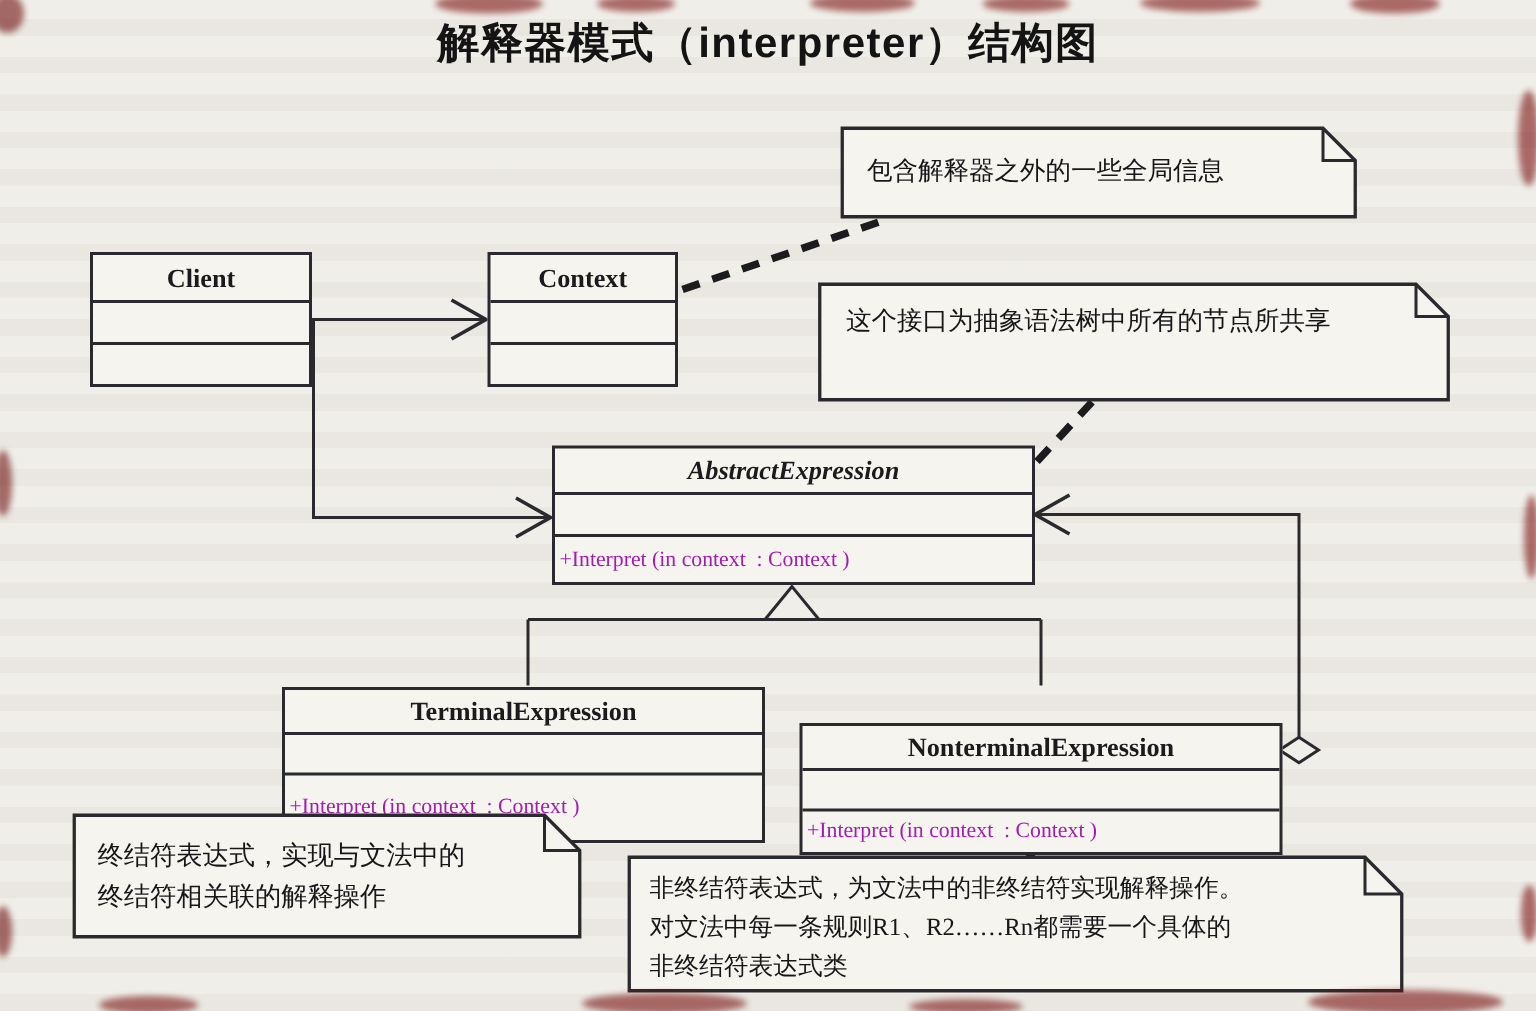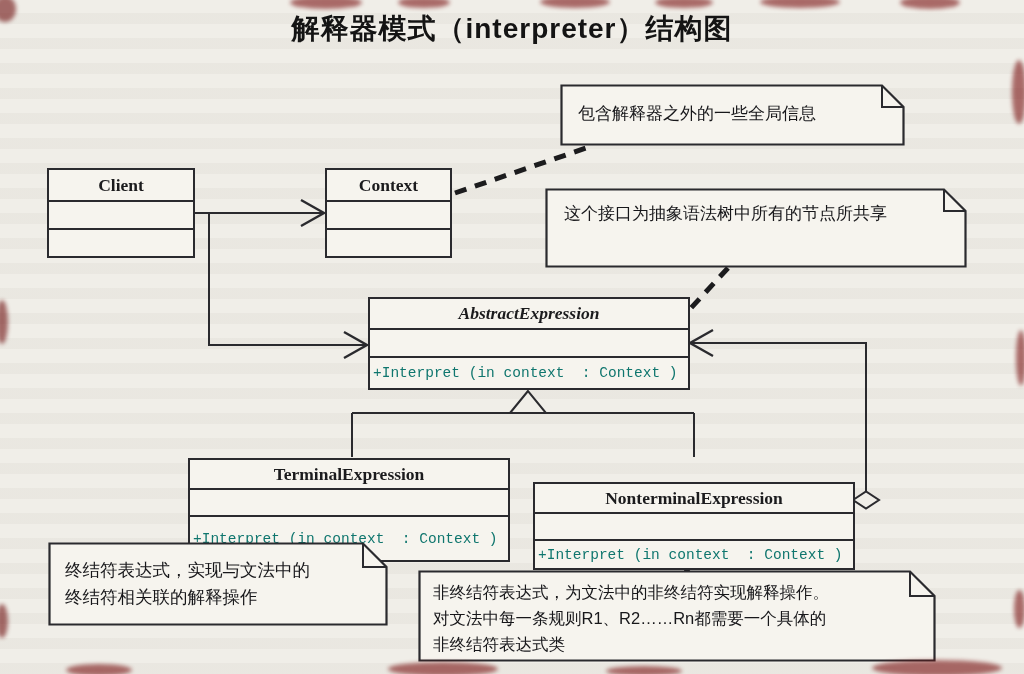--- a/index.html
+++ b/index.html
@@ -14,21 +14,21 @@
     font-size:28px;font-weight:bold;letter-spacing:1px;color:#141414;
     font-family:"Liberation Sans", sans-serif;
   }
   
   .uml-class{position:absolute;background:#f6f4ee;border:2px solid #2a2a2e;box-sizing:border-box;display:flex;flex-direction:column;}
   .uml-head{border-bottom:2px solid #2a2a2e;display:flex;align-items:center;justify-content:center;
     font-family:"Liberation Serif", serif;font-weight:bold;font-size:17.5px;box-sizing:border-box;}
   .uml-head.italic{font-style:italic;}
   .uml-attrs{border-bottom:2px solid #2a2a2e;box-sizing:border-box;}
   .uml-ops{display:flex;align-items:center;box-sizing:border-box;
-    font-family:Liberation Mono, monospace;font-size:14.5px;white-space:pre;padding-left:3px;color:#0f766e;}
+    font-family:Liberation Serif, serif;font-size:14.5px;white-space:pre;padding-left:3px;color:#a21caf;}
   
   .note{position:absolute;}
   .note-svg{position:absolute;left:0;top:0;}
   .note-text{position:relative;z-index:2;font-size:17px;line-height:26px;color:#17171a;}
   
   #connectors{position:absolute;left:0;top:0;z-index:1;pointer-events:none;}
   .layer2{z-index:2;}
   
   .artifact{position:absolute;border-radius:50%;filter:blur(2px);opacity:.6;pointer-events:none;z-index:4;}
 </style>
@@ -67,21 +67,21 @@
     </g>
 
     <g stroke="#1c1c1e" stroke-width="5" fill="none" stroke-dasharray="12 9">
       <path d="M455,193 L589,147"></path>
       <path d="M728,268 L691,308"></path>
       <path d="M345,548 L299,571"></path>
       <path d="M701,548 L686,572"></path>
     </g>
   </svg>
 
-  <div class="uml-class layer2" style="left:47px;top:168px;width:148px;height:90px;">
+  <div class="uml-class layer2" style="left:60px;top:168px;width:148px;height:90px;">
     <div class="uml-head" style="height:32px;">Client</div>
     <div class="uml-attrs" style="height:28px;"></div>
     <div class="uml-ops" style="flex:1;"></div>
   </div>
 
   <div class="uml-class layer2" style="left:325px;top:168px;width:127px;height:90px;">
     <div class="uml-head" style="height:32px;">Context</div>
     <div class="uml-attrs" style="height:28px;"></div>
     <div class="uml-ops" style="flex:1;"></div>
   </div>
@@ -128,21 +128,21 @@
     <svg class="note-svg" width="340" height="84" viewBox="0 0 340 84">
       <path d="M1.5,1.5 L315,1.5 L338.5,25 L338.5,82.5 L1.5,82.5 Z" fill="#f6f4ee" stroke="#2a2a2e" stroke-width="2.2"></path>
       <path d="M315,1.5 L315,25 L338.5,25" fill="none" stroke="#2a2a2e" stroke-width="2"></path>
     </svg>
     <div class="note-text" style="padding:15px 0 0 17px;line-height:27px;font-size:17.5px;">
       <div>终结符表达式，实现与文法中的</div>
       <div>终结符相关联的解释操作</div>
     </div>
   </div>
 
-  <div class="note layer2" style="left:418px;top:570px;width:518px;height:92px;">
+  <div class="note layer2" style="left:418px;top:570px;width:518px;height:92px;font-family:Liberation Serif, serif;">
     <svg class="note-svg" width="518" height="92" viewBox="0 0 518 92">
       <path d="M1.5,1.5 L492,1.5 L516.5,26 L516.5,90.5 L1.5,90.5 Z" fill="#f6f4ee" stroke="#2a2a2e" stroke-width="2.2"></path>
       <path d="M492,1.5 L492,26 L516.5,26" fill="none" stroke="#2a2a2e" stroke-width="2"></path>
     </svg>
     <div class="note-text" style="padding:9px 0 0 15px;line-height:26px;font-size:16.5px;">
       <div>非终结符表达式，为文法中的非终结符实现解释操作。</div>
       <div>对文法中每一条规则R1、R2……Rn都需要一个具体的</div>
       <div>非终结符表达式类</div>
     </div>
   </div>

